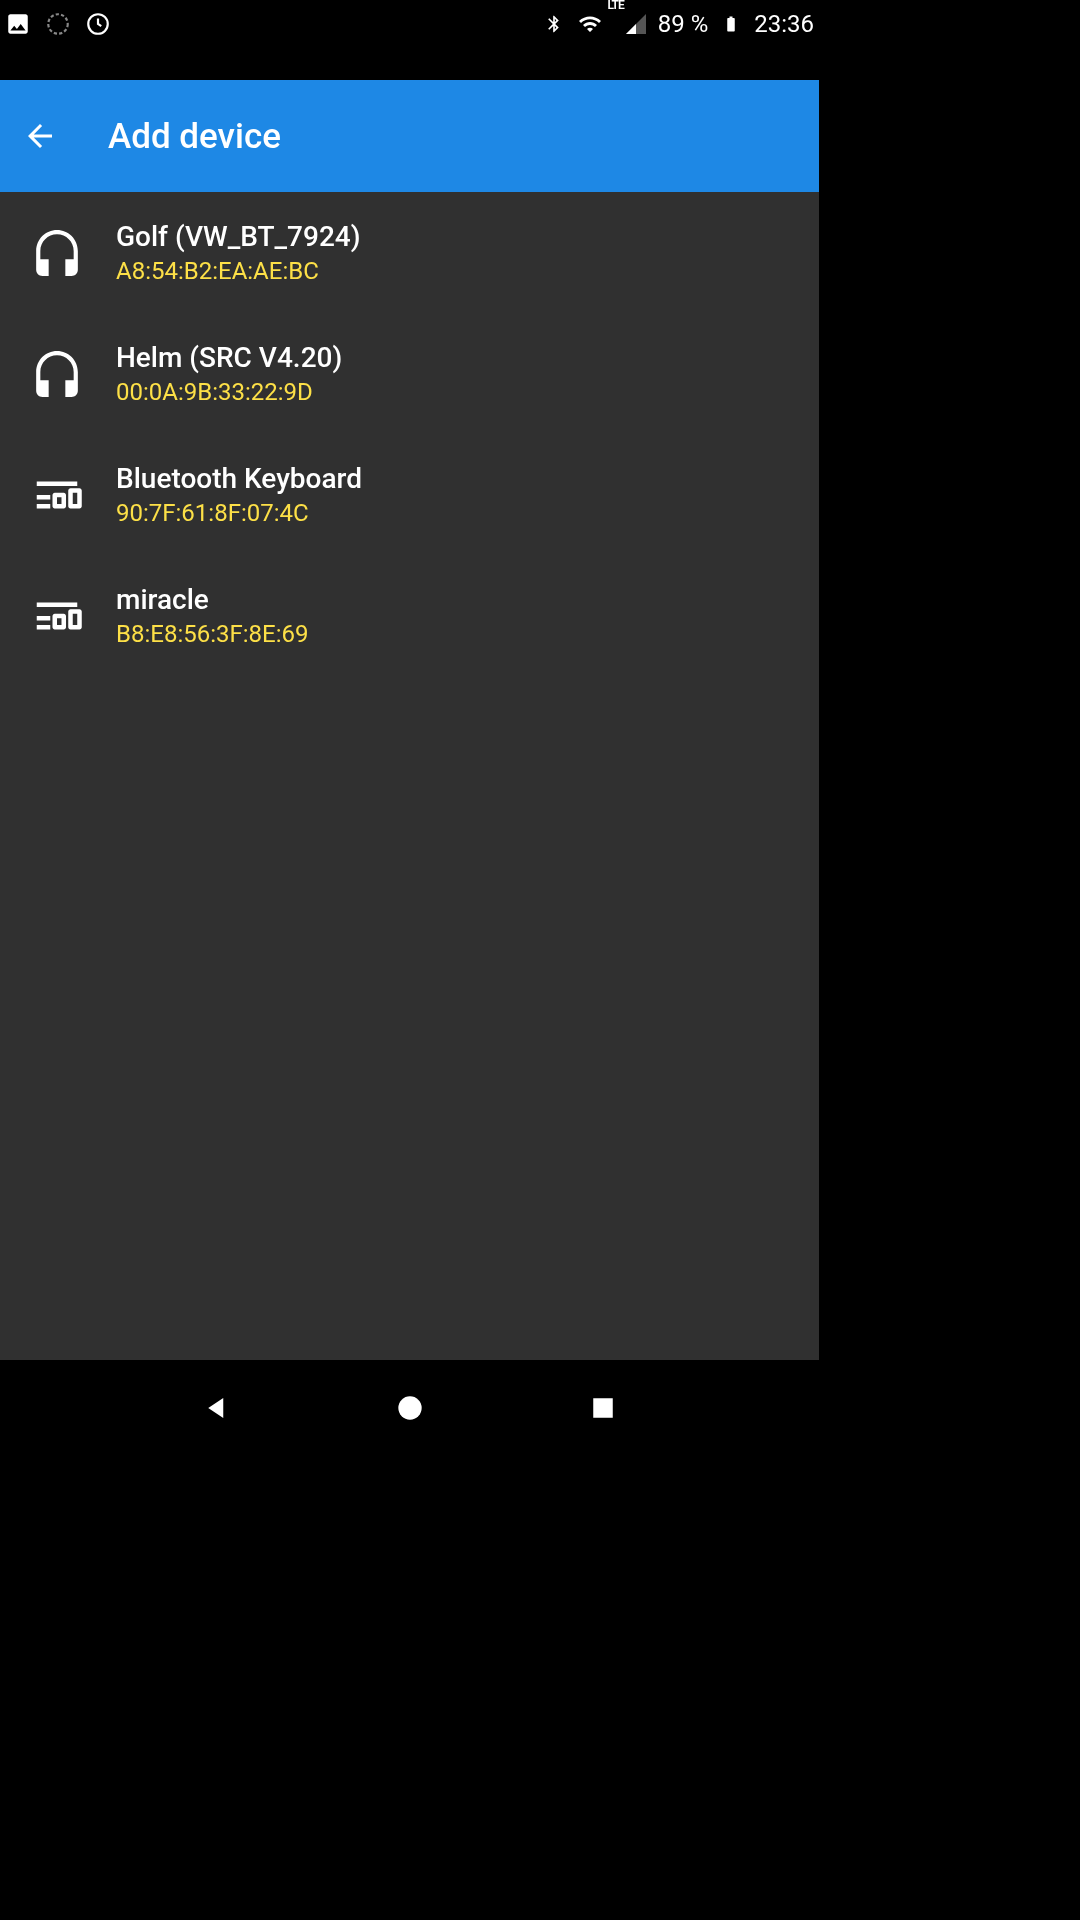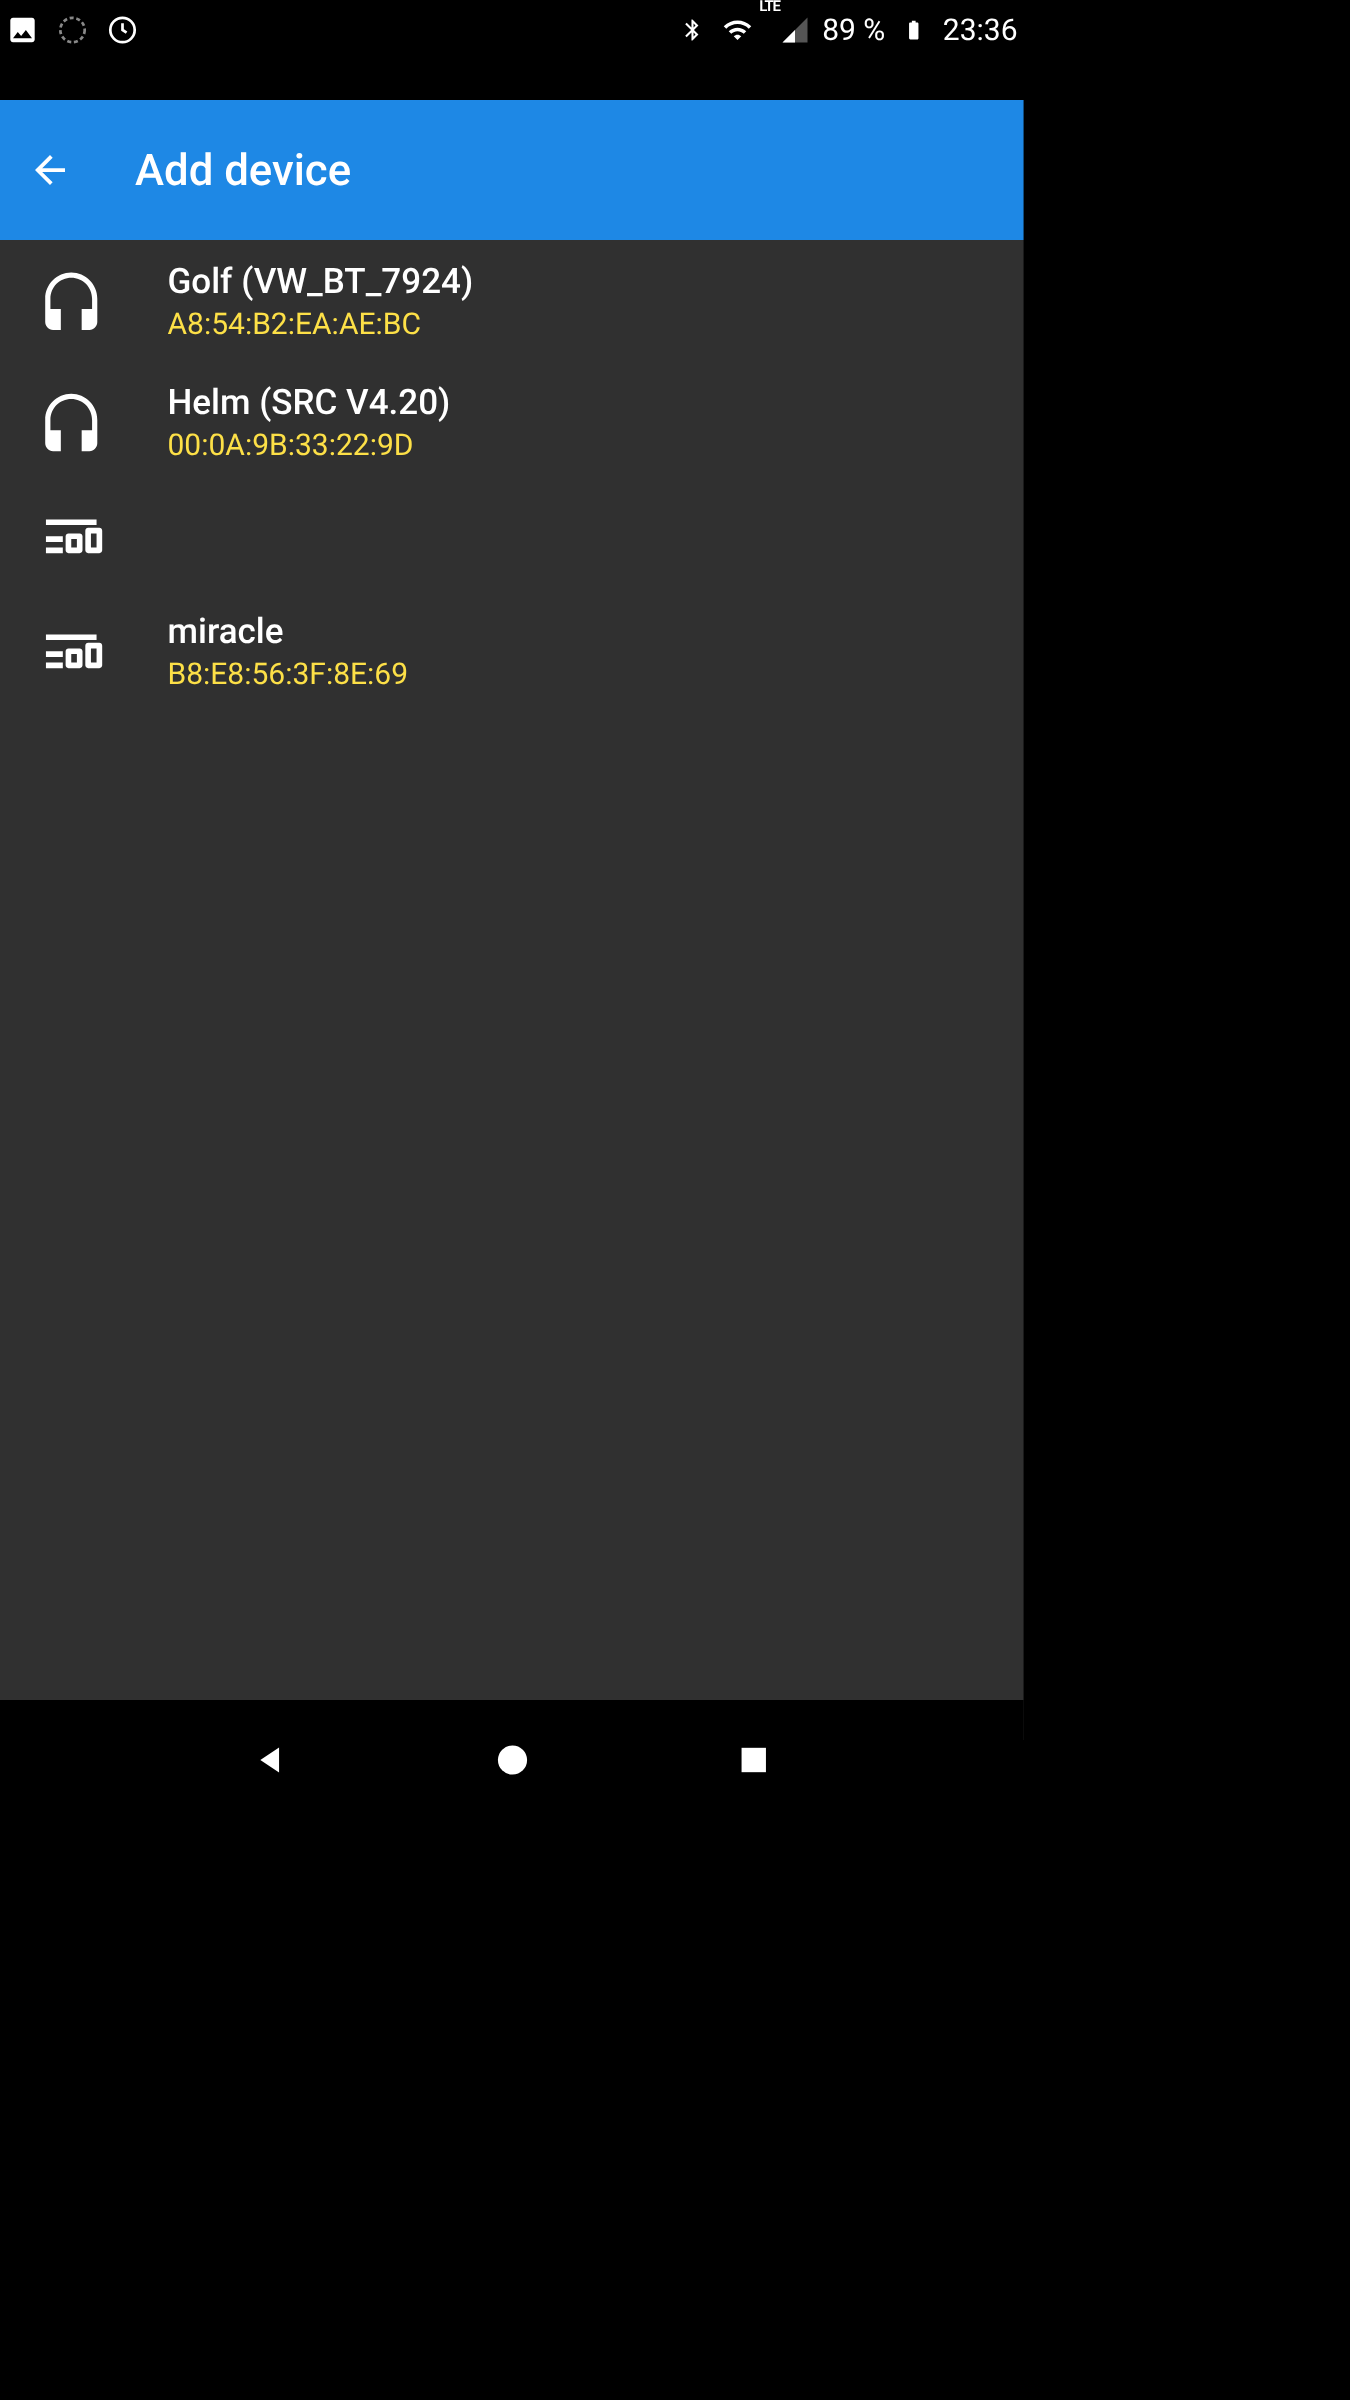--- a/index.html
+++ b/index.html
@@ -72,22 +72,22 @@
       justify-content: center;
       cursor: pointer;
     }
     .content {
       background: #303030;
       height: 1200px;
     }
     .device-row {
       display: flex;
       align-items: center;
-      padding: 16px 30px;
-      gap: 50px;
+      padding: 28px 30px;
+      gap: 32px;
       cursor: pointer;
     }
     .device-icon {
       width: 54px;
       height: 54px;
       display: flex;
       align-items: center;
       justify-content: center;
       flex-shrink: 0;
     }
@@ -215,20 +215,24 @@
       <div class="device-mac">00:0A:9B:33:22:9D</div>
     </div>
   </div>
 
   <div class="device-row">
     <div class="device-icon">
       <svg viewBox="0 0 24 24" width="54" height="54" fill="#fff">
           <path d="M3 6h18v2H3V6zm0 12h6v-2H3v2zm0-4h6v-2H3v2zm8 4h4c.55 0 1-.45 1-1v-5c0-.55-.45-1-1-1h-4c-.55 0-1 .45-1 1v5c0 .55.45 1 1 1zm1-5h2v3h-2v-3zm6 5h4c.55 0 1-.45 1-1v-7c0-.55-.45-1-1-1h-4c-.55 0-1 .45-1 1v7c0 .55.45 1 1 1zm1-7h2v5h-2v-5z"></path>
         </svg>
     </div>
+    <div class="device-text">
+      <div class="device-name">Bluetooth Keyboard</div>
+      <div class="device-mac">90:7F:61:8F:07:4C</div>
+    </div>
   </div>
 
   <div class="device-row">
     <div class="device-icon">
       <svg viewBox="0 0 24 24" width="54" height="54" fill="#fff">
           <path d="M3 6h18v2H3V6zm0 12h6v-2H3v2zm0-4h6v-2H3v2zm8 4h4c.55 0 1-.45 1-1v-5c0-.55-.45-1-1-1h-4c-.55 0-1 .45-1 1v5c0 .55.45 1 1 1zm1-5h2v3h-2v-3zm6 5h4c.55 0 1-.45 1-1v-7c0-.55-.45-1-1-1h-4c-.55 0-1 .45-1 1v7c0 .55.45 1 1 1zm1-7h2v5h-2v-5z"></path>
         </svg>
     </div>
     <div class="device-text">
       <div class="device-name">miracle</div>

